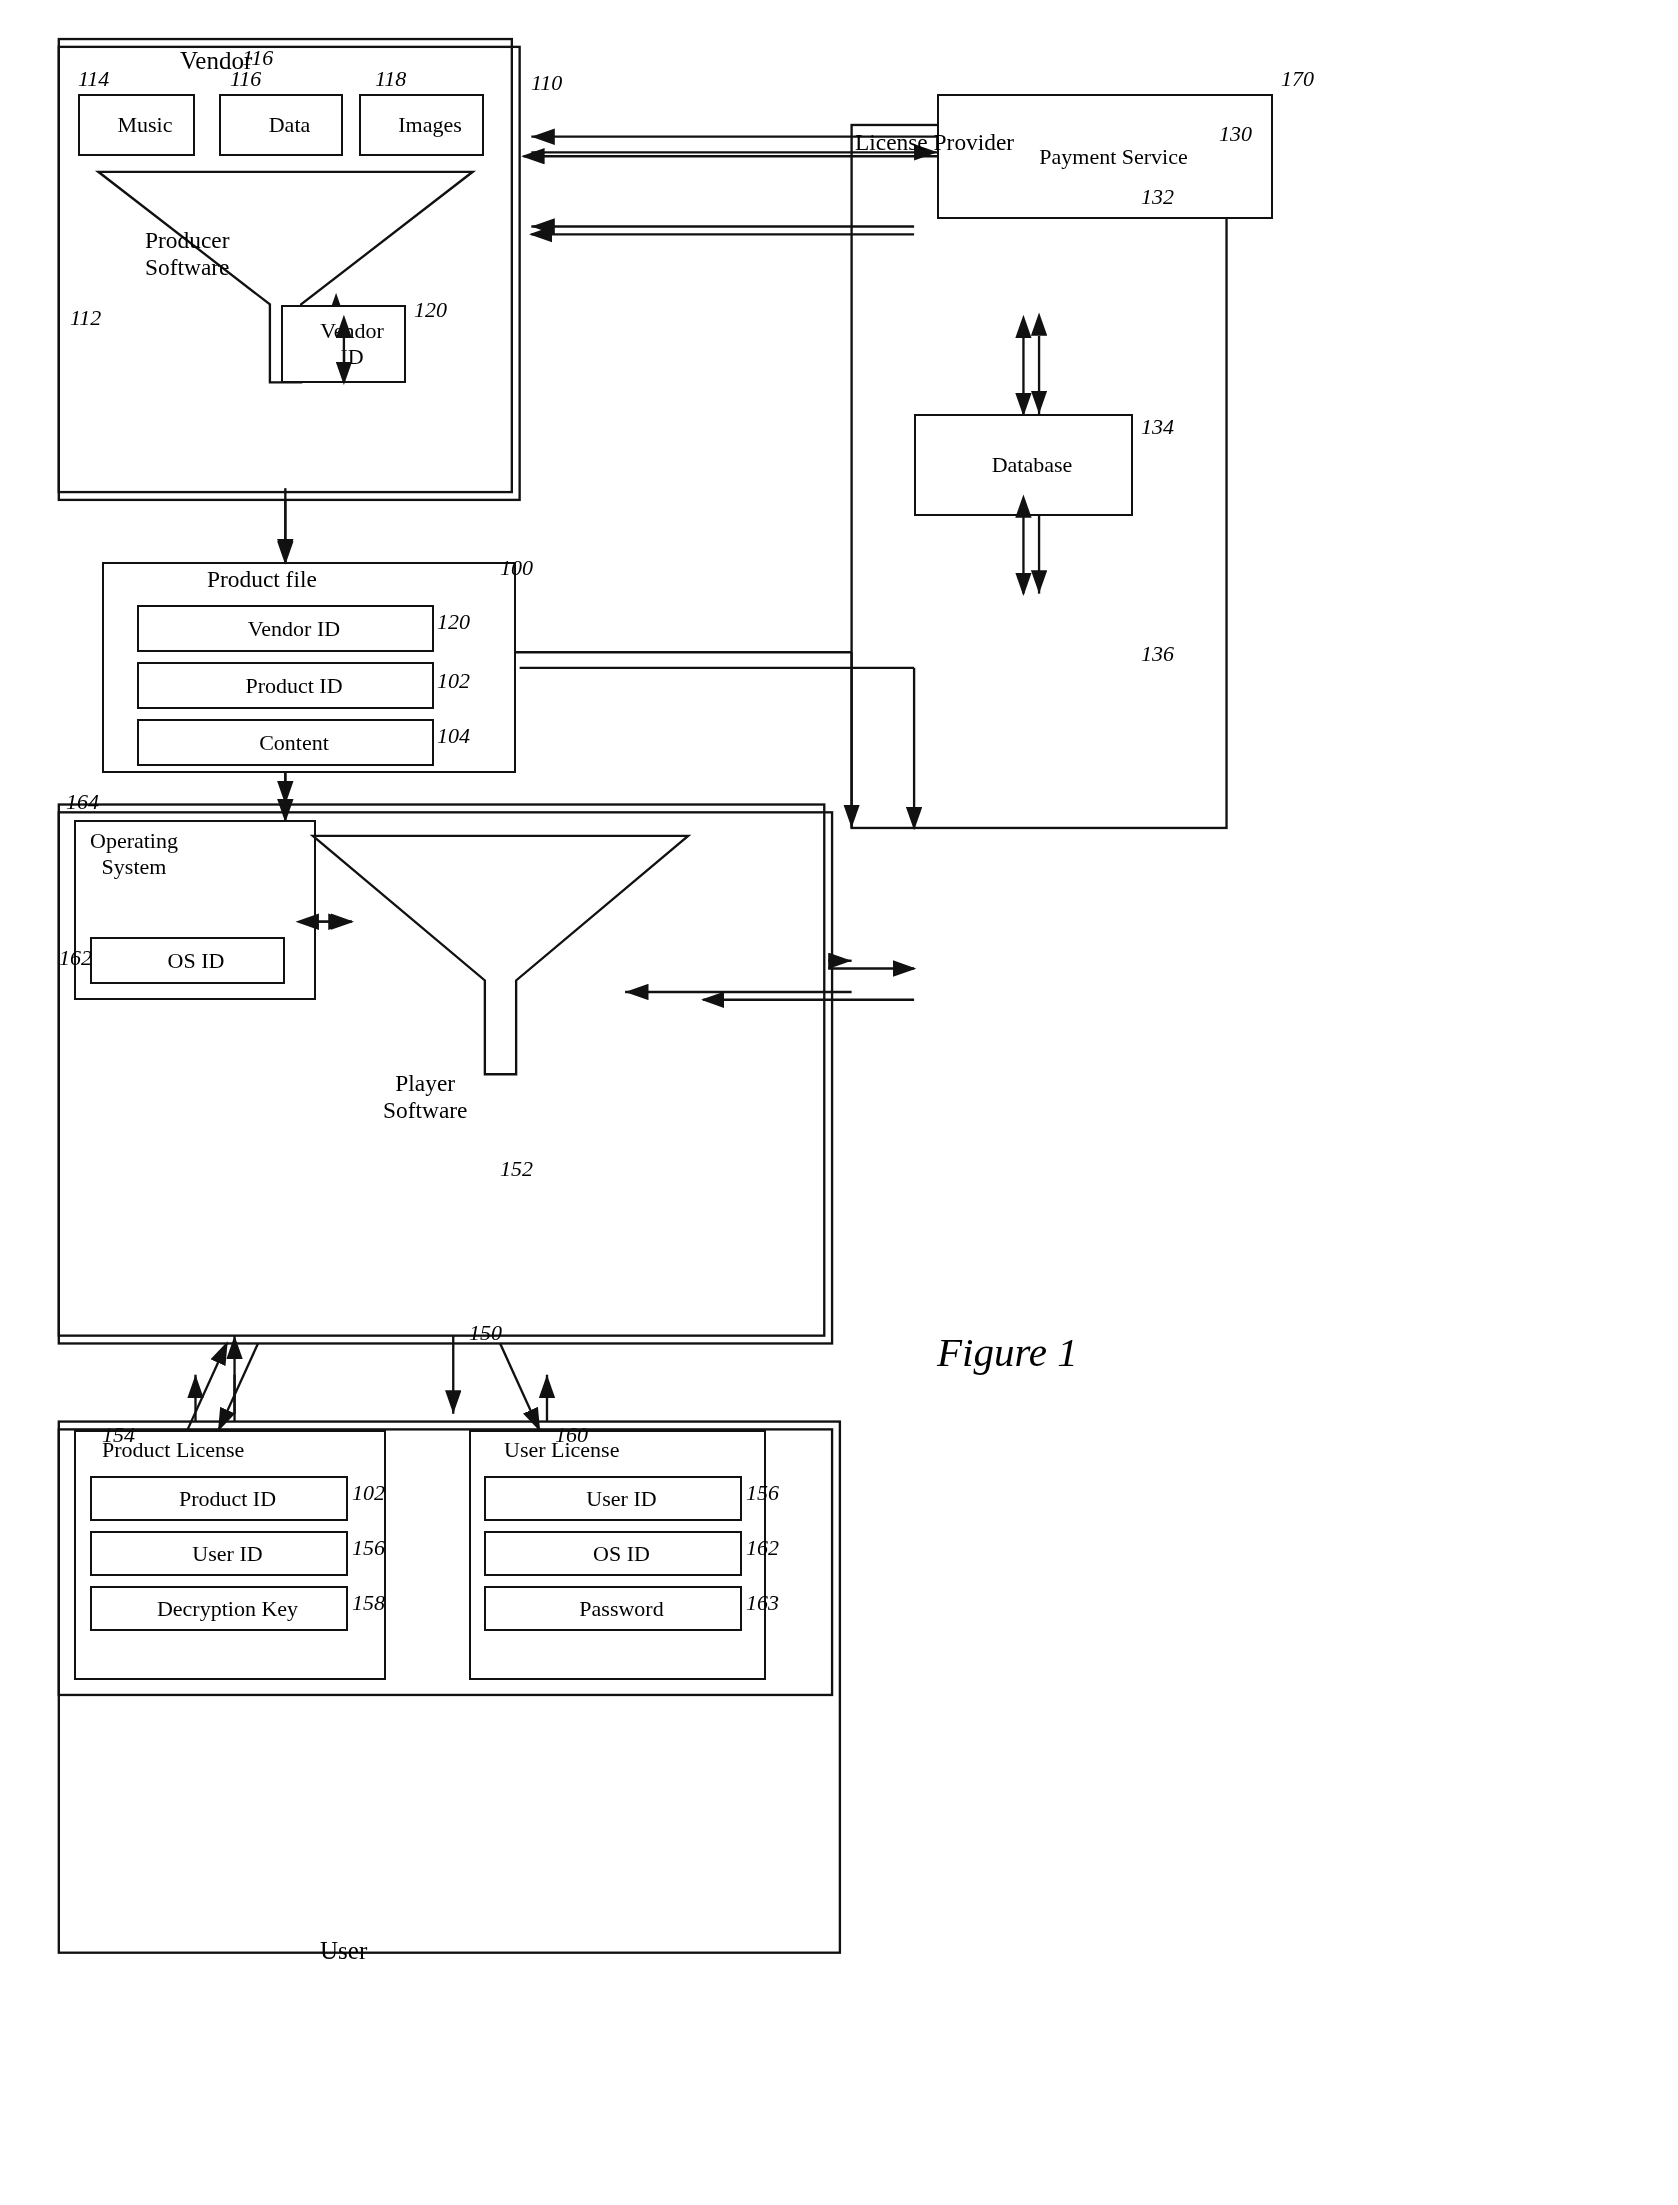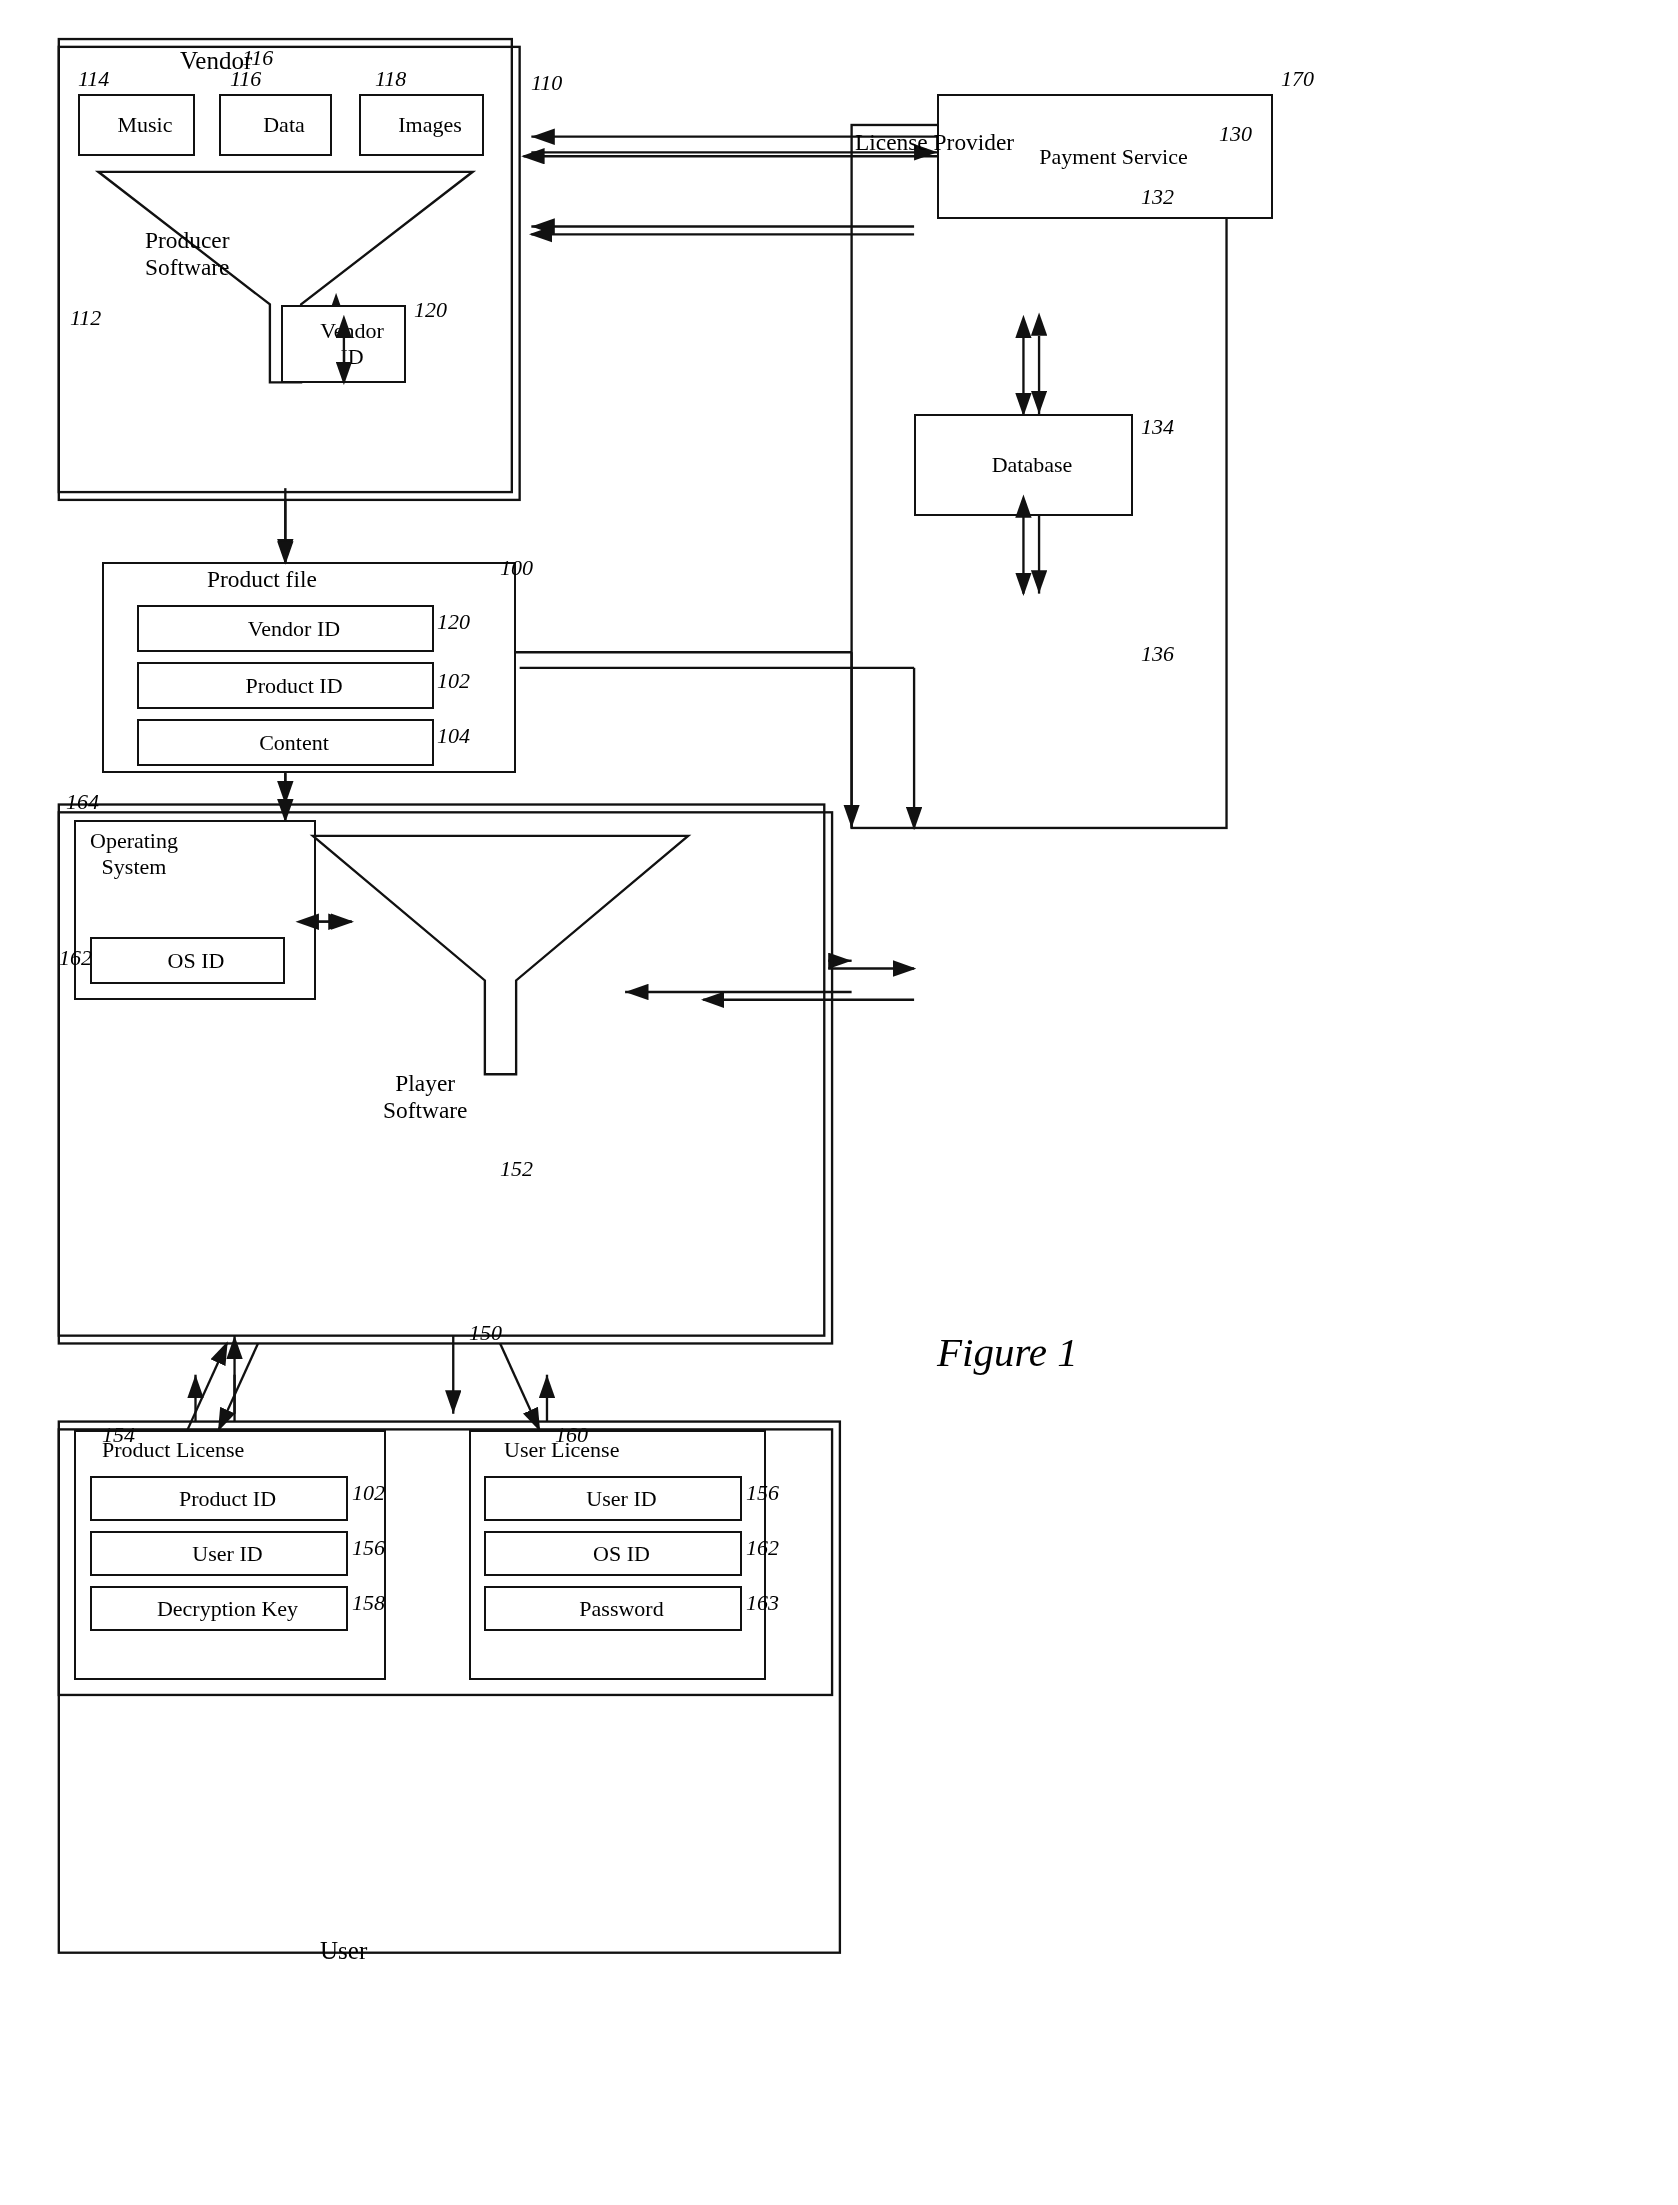--- a/index.html
+++ b/index.html
@@ -127,21 +127,21 @@
 
   <span class="box-label" style="top:47px; left:180px; font-size:25px;">Vendor</span>
   <span class="ref-num" style="top:45px; left:242px;">116</span>
   <span class="ref-num" style="top:43px; left:59px;"></span>
 
   <div class="box" style="top:94px; left:78px; width:117px; height:62px;">
     <span>Music</span>
   </div>
   <span class="ref-num" style="top:66px; left:78px;">114</span>
 
-  <div class="box" style="top:94px; left:219px; width:113px; height:62px;">
+  <div class="box" style="top:94px; left:219px; width:124px; height:62px;">
     <span>Data</span>
   </div>
   <span class="ref-num" style="top:66px; left:230px;">116</span>
 
   <div class="box" style="top:94px; left:359px; width:125px; height:62px;">
     <span>Images</span>
   </div>
   <span class="ref-num" style="top:66px; left:375px;">118</span>
 
   <svg style="position:absolute; top:164px; left:90px;" width="391" height="234" xmlns="http://www.w3.org/2000/svg" viewBox="0 0 500 300">

